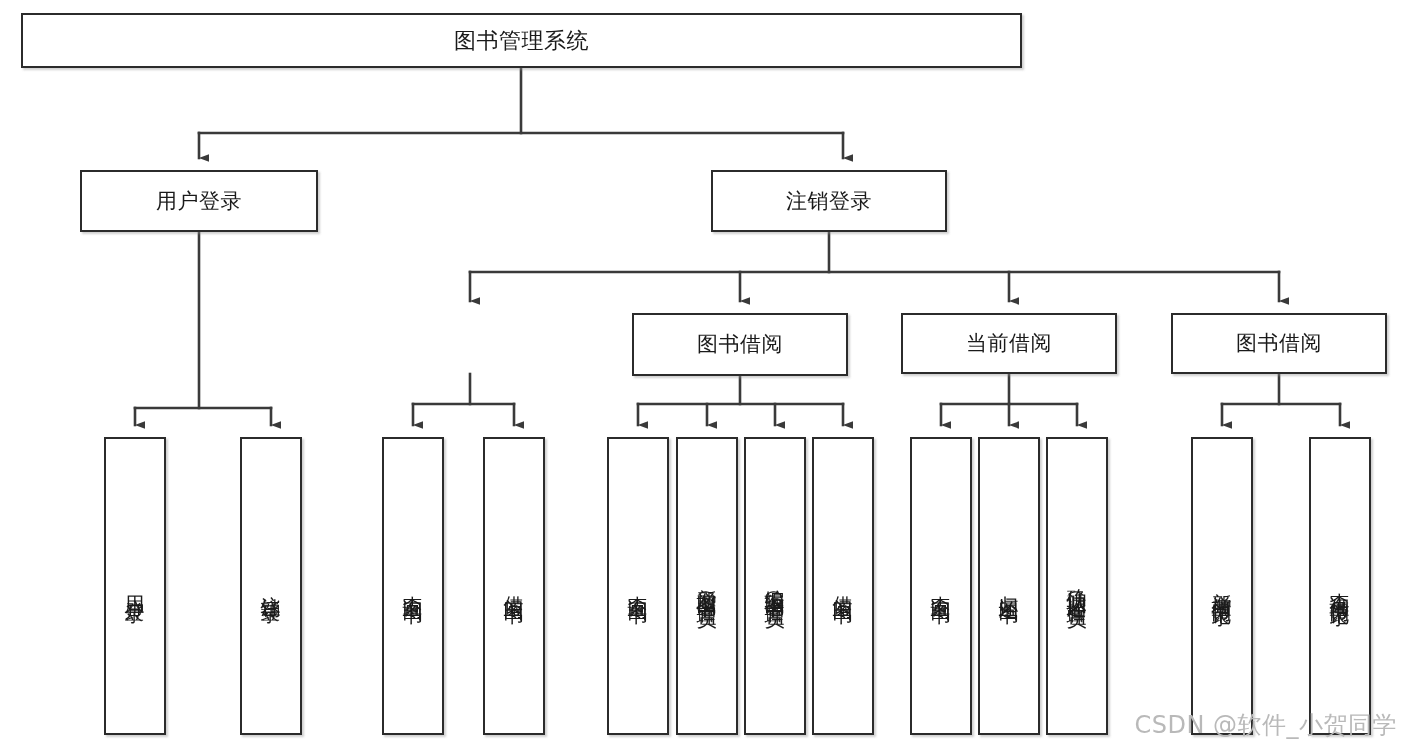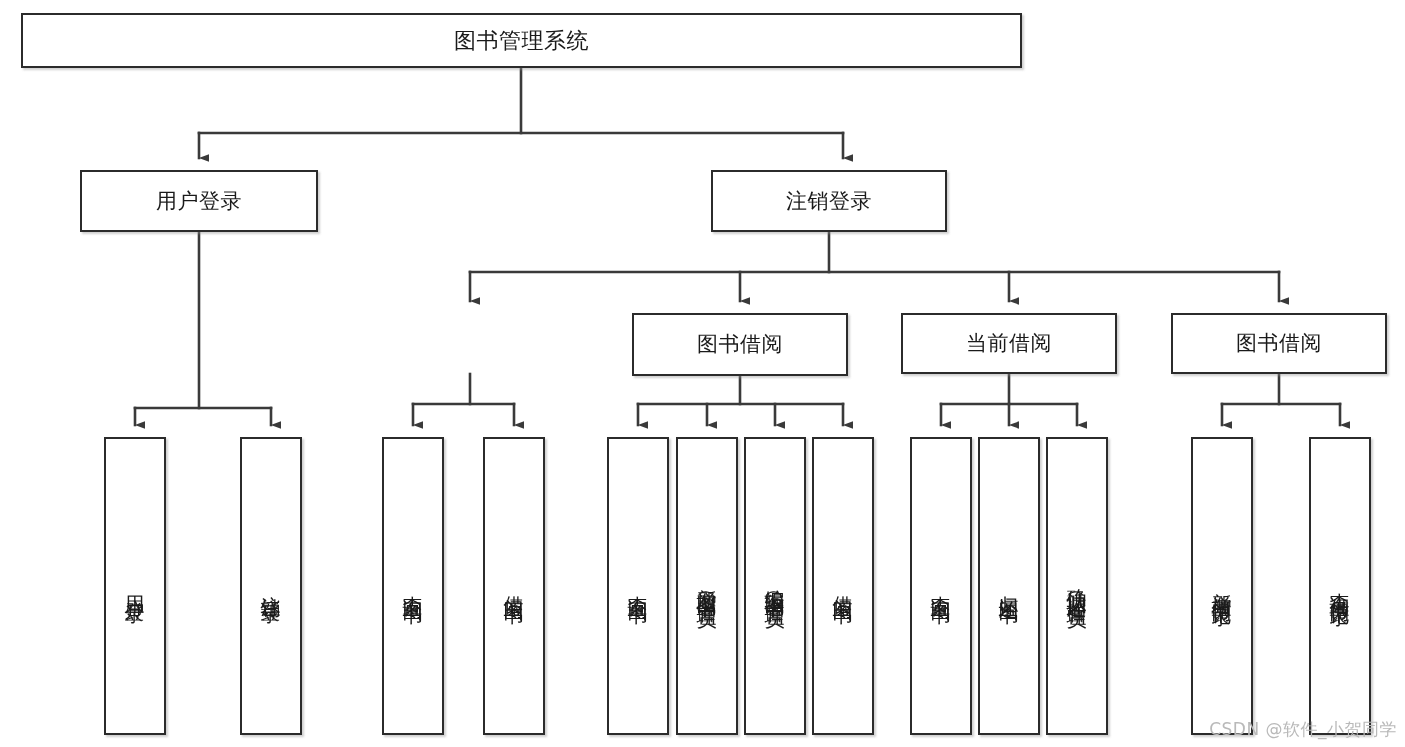--- a/index.html
+++ b/index.html
@@ -43,21 +43,21 @@
     white-space:normal;
     letter-spacing:3px;
     font-size:20px;
     line-height:1.0;
     max-height:100%;
   }
   #watermark{
     position:absolute;
     right:8px;
     bottom:6px;
-    font-size:17px;
+    font-size:24px;
     color:#b9b9b9;
     white-space:nowrap;
     user-select:none;
     letter-spacing:0.5px;
   }
 </style>
 </head>
 <body>
 
 <div id="diagram-root">

